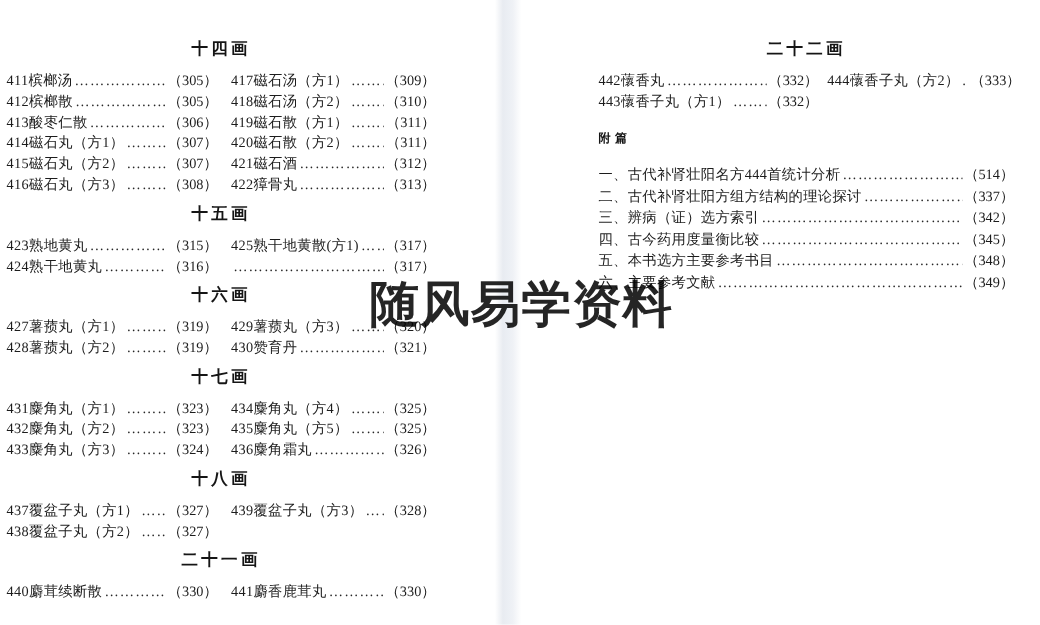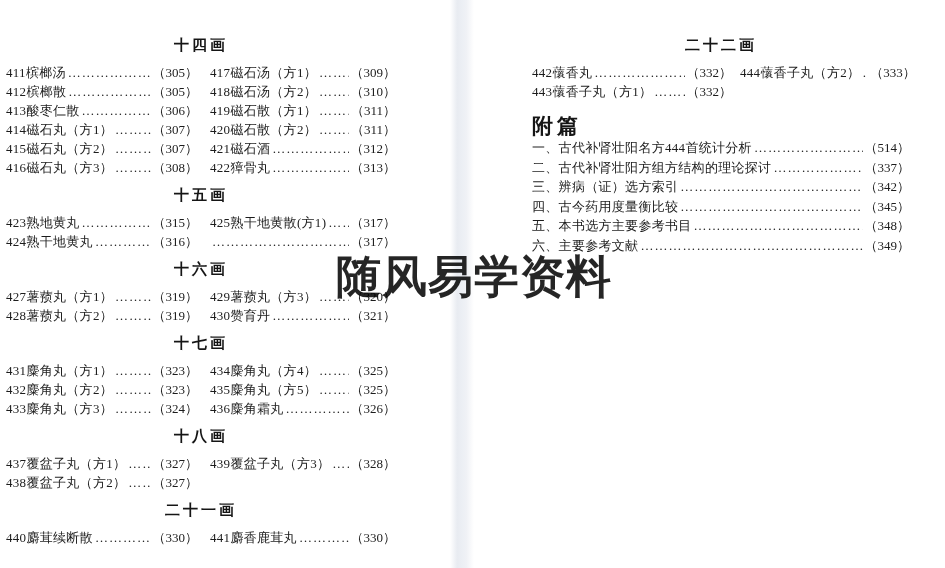--- a/index.html
+++ b/index.html
@@ -15,21 +15,21 @@
     position:absolute;left:450px;top:0;width:24px;height:568px;
     background:linear-gradient(90deg,
       rgba(255,255,255,0) 0%,
       rgba(198,206,220,0.40) 30%,
       rgba(225,230,238,0.65) 50%,
       rgba(210,216,228,0.35) 68%,
       rgba(255,255,255,0) 100%);
   }
   .page{position:absolute;top:35px;}
   .page-left{left:6px;width:390px;}
-  .page-right{left:532px;width:378px;}
+  .page-right{left:544px;width:378px;}
   .sec{margin-bottom:8px;}
   .sec-title{
     text-align:center;font-weight:bold;font-size:15px;line-height:20px;
     letter-spacing:3px;margin-bottom:8px;color:#151515;
   }
   .cols{display:flex;text-align:center;}
   .col1{flex:none;width:192px;margin-right:12px;}
   .page-right .col1{flex:none;width:200px;margin-right:8px;}
   .col2{flex:1;min-width:0;}
   .row{
@@ -37,22 +37,22 @@
     font-size:13px;white-space:nowrap;
   }
   .lbl{flex:none;letter-spacing:0.3px;}
   .leader{
     flex:1;min-width:6px;overflow:hidden;margin:0 2px;
     letter-spacing:1px;color:#262626;
   }
   .pg{flex:none;}
   .appendix{margin-top:14px;}
   .appendix-title{
-    font-size:21px;font-weight:bold;letter-spacing:4px;
-    line-height:22px;margin-bottom:1px;color:#151515;
+    font-size:11px;font-weight:bold;letter-spacing:4px;
+    line-height:22px;margin-bottom:12px;color:#151515;
   }
   .app-row{height:19.5px;line-height:19.5px;align-items:center;}
   .watermark{
     position:absolute;left:336px;top:254px;z-index:5;
     font-family:"Liberation Sans","DejaVu Sans",sans-serif;
     font-weight:700;font-size:45px;line-height:1;letter-spacing:1px;
     opacity:0.85;pointer-events:none;
   }
 </style>
 </head>

